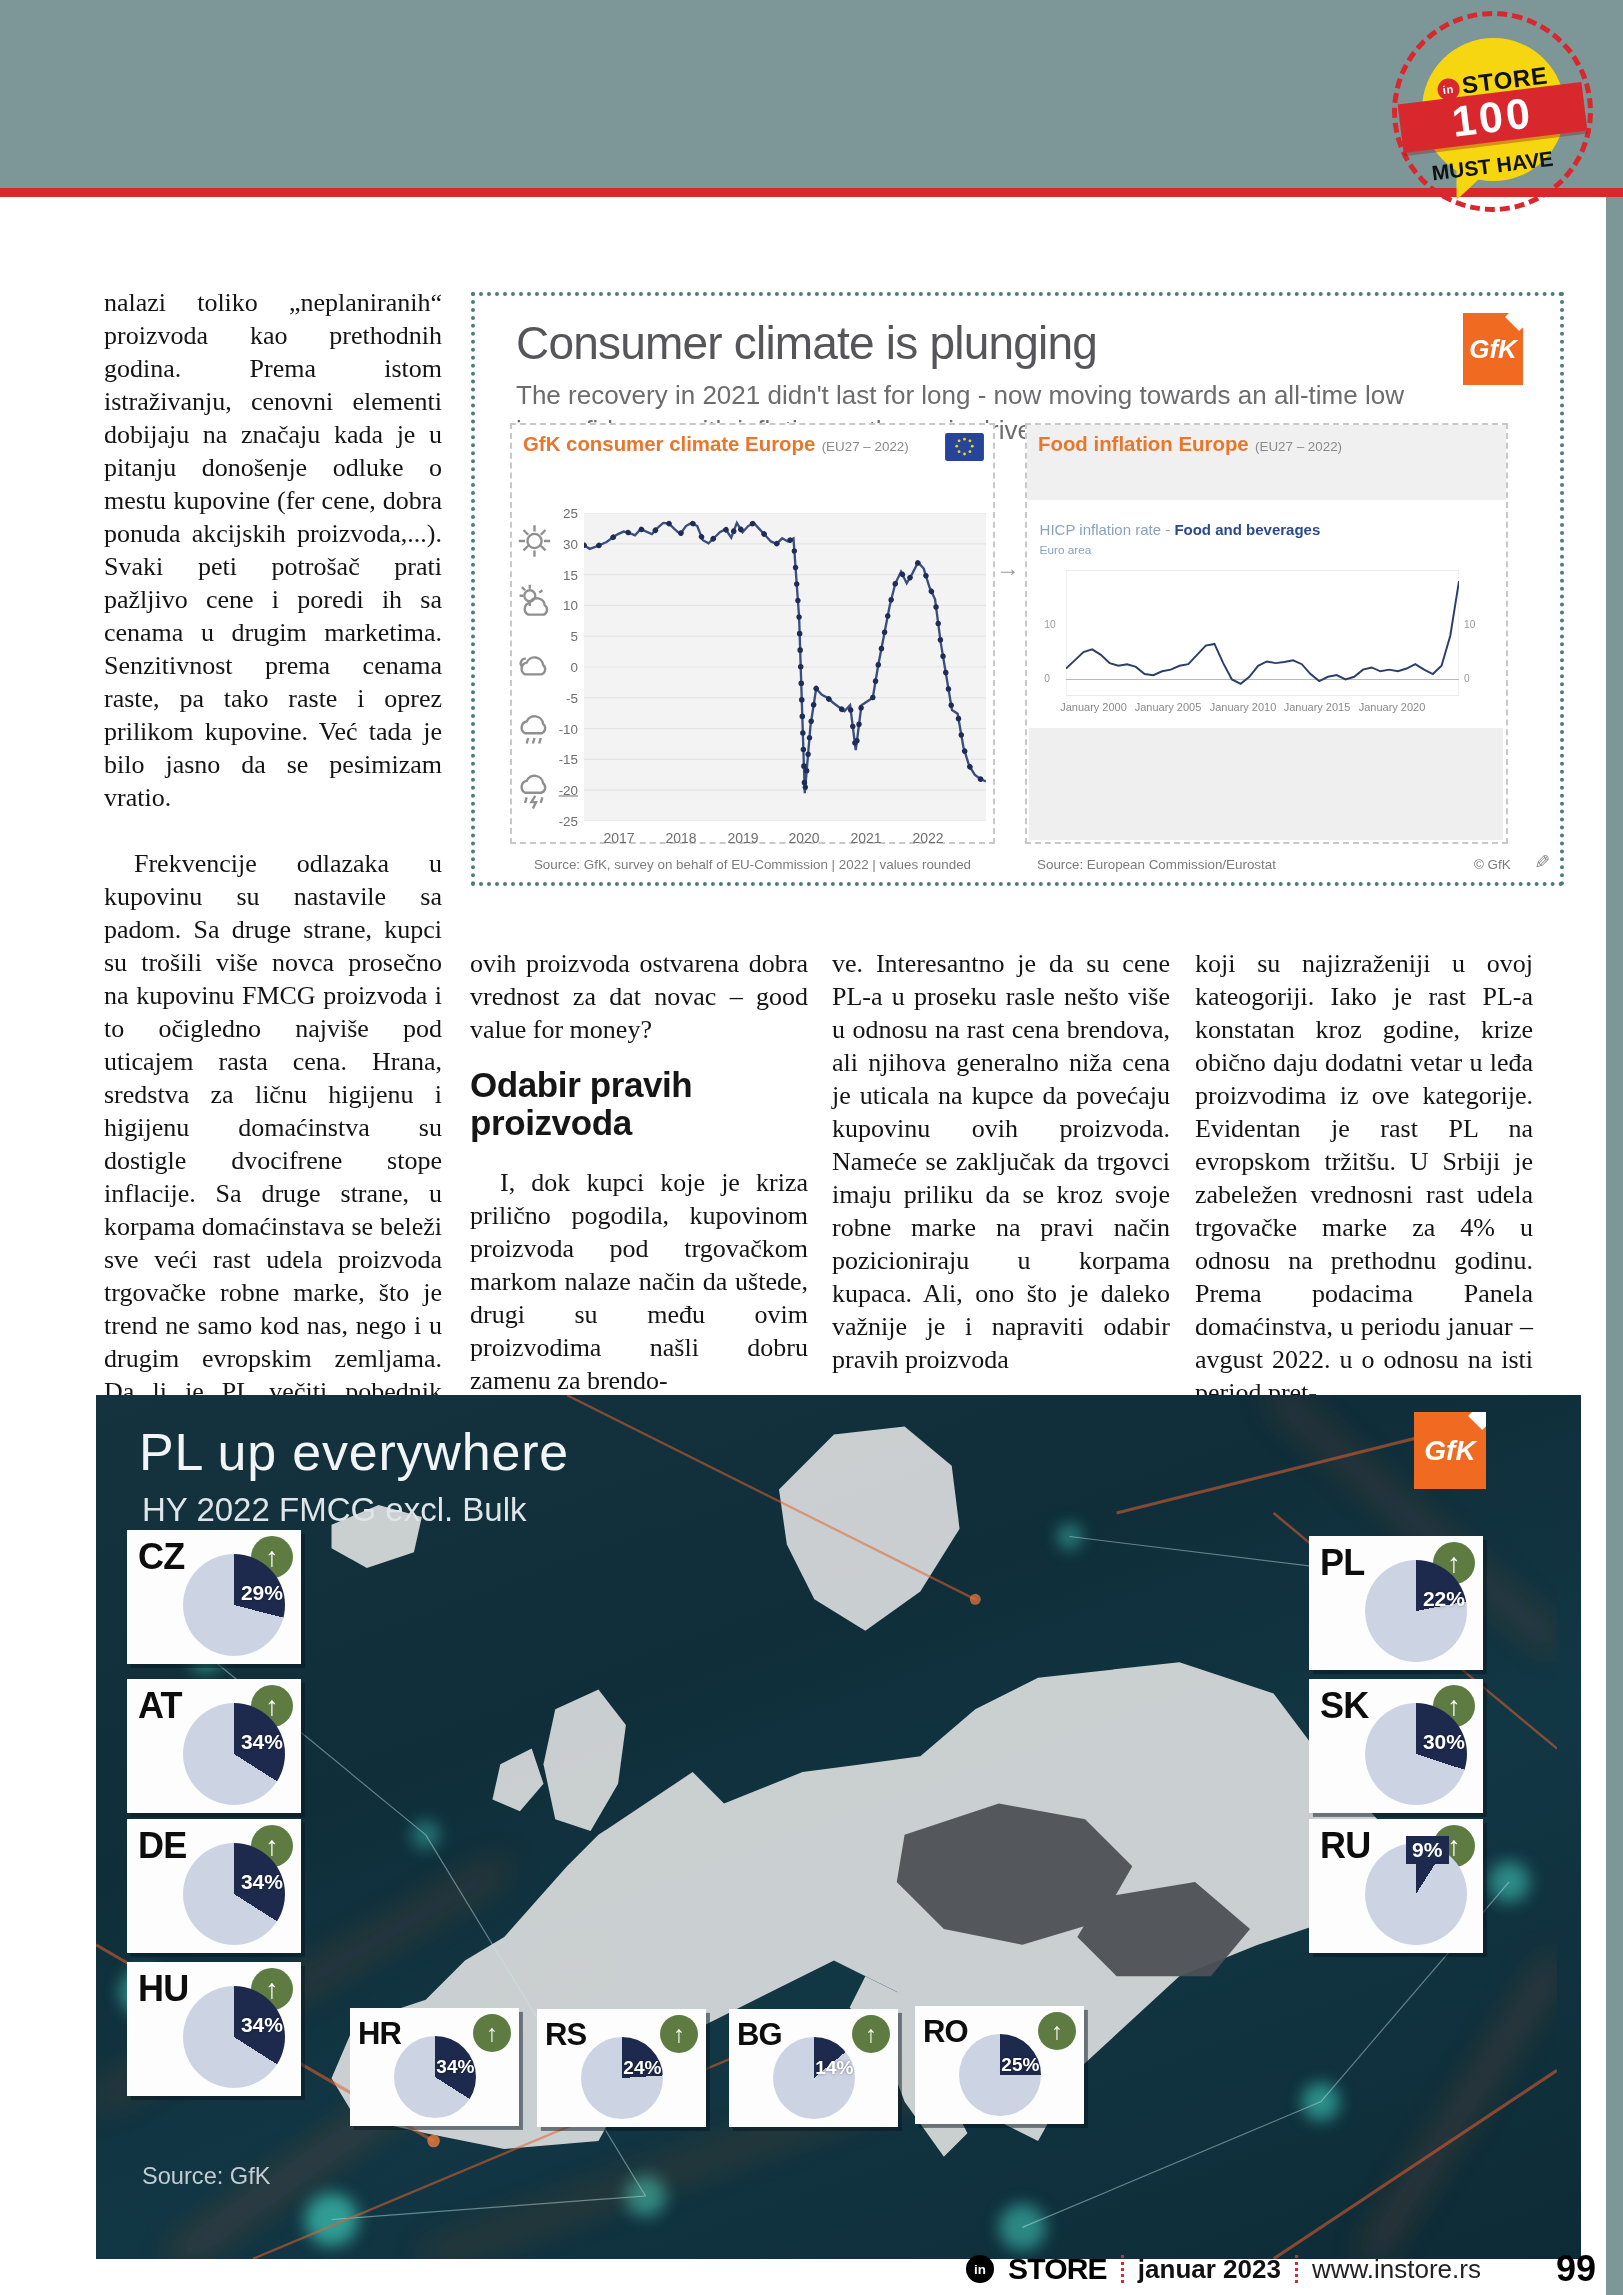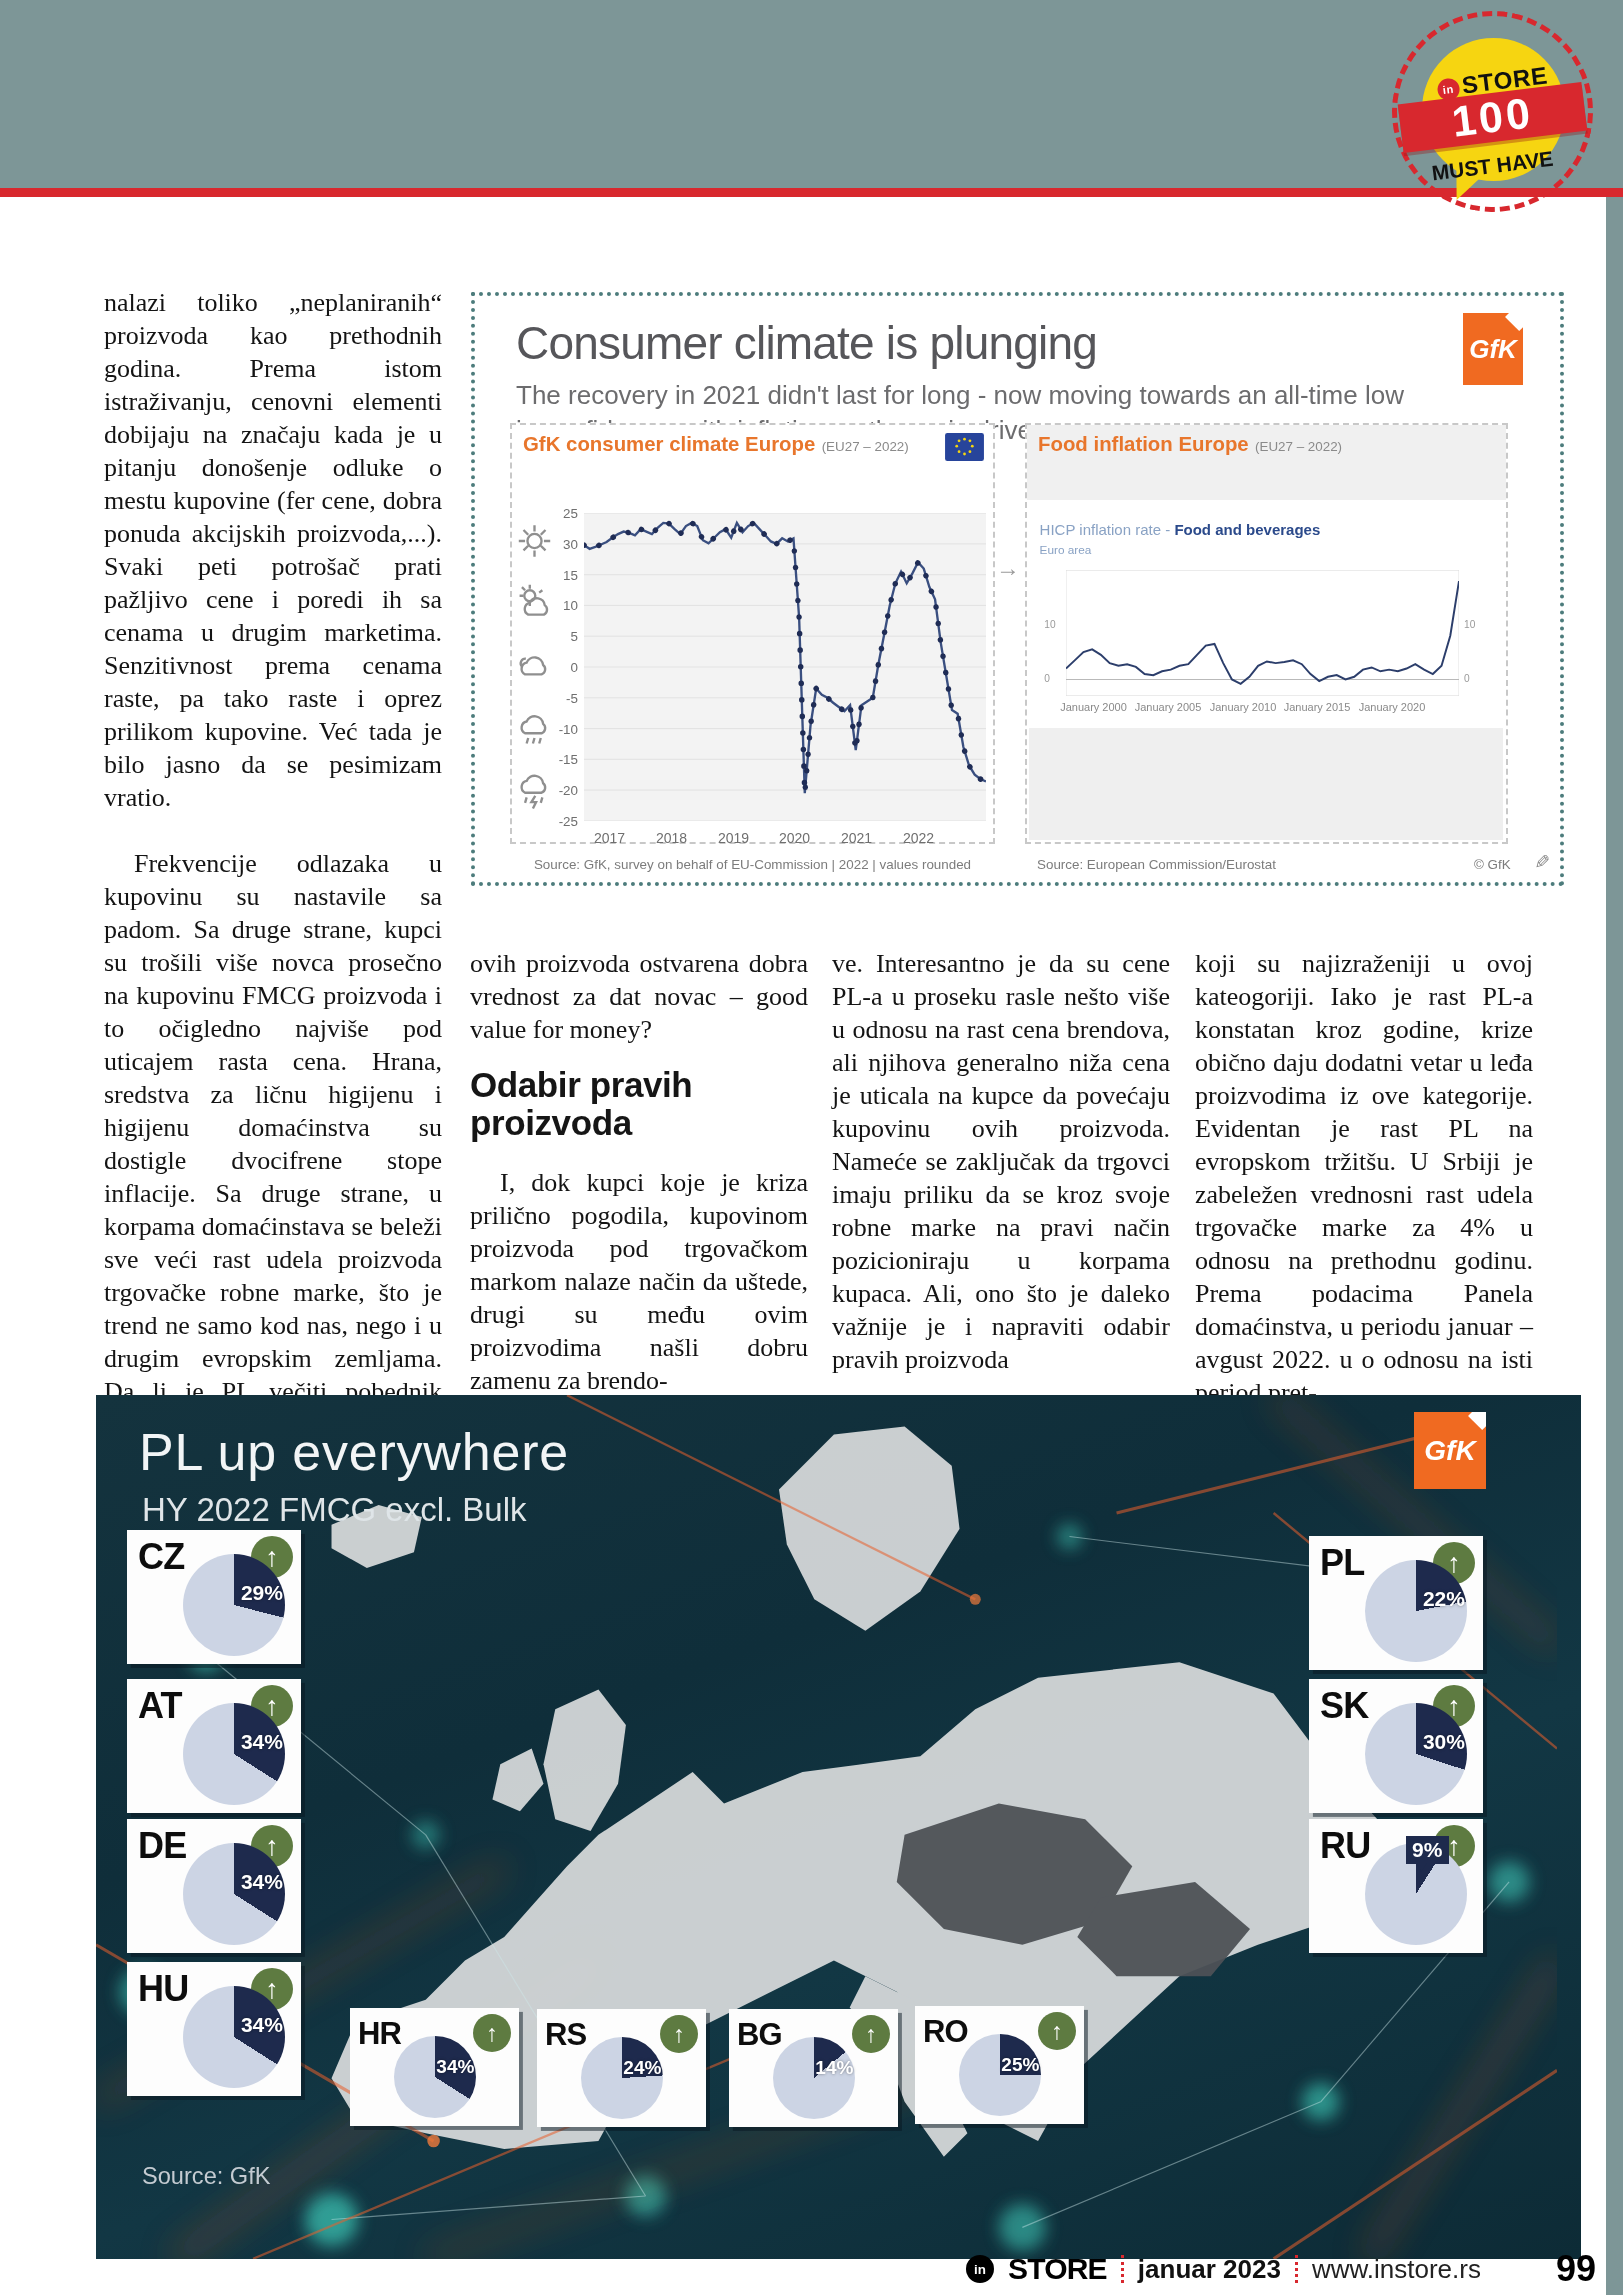--- a/index.html
+++ b/index.html
@@ -52,21 +52,21 @@
   .panel-title{position:absolute;left:11px;top:7.9px;font-size:20.4px;color:#e8762c;font-weight:700;}
   .panel-title .paren{font-size:13.4px;color:#8a8a8a;font-weight:400;margin-left:6.3px;}
 
   .eu-flag{position:absolute;right:9.4px;top:7.9px;width:39px;height:28px;}
   .cc-icons{position:absolute;left:4.7px;width:35px;}
   .cc-icon{position:absolute;left:0;width:35px;height:44px;}
   .cc-ylabels{position:absolute;left:39px;top:88px;width:27px;height:308px;}
   .cc-ylabel{position:absolute;right:0;transform:translateY(-50%);font-size:13.4px;color:#6f6f6f;}
   .cc-plot{position:absolute;left:72px;top:88px;}
   .cc-xlabels{position:absolute;left:72px;top:405px;width:402px;height:20.4px;}
-  .cc-xlabel{position:absolute;width:50px;margin-left:-25px;text-align:left;font-size:14px;color:#6f6f6f;}
+  .cc-xlabel{position:absolute;width:50px;margin-left:-25px;text-align:center;font-size:14px;color:#6f6f6f;}
 
   .fi-titleband{position:absolute;left:0;top:0;width:100%;height:75px;background:#f0f0f0;}
   .fi-legend{position:absolute;left:12.6px;top:96px;font-size:15px;color:#89a2c4;}
   .fi-legend b{color:#2b4a8b;}
   .fi-legend-sub{position:absolute;left:12.6px;top:118px;font-size:11.8px;color:#89a2c4;}
   .fi-plot{position:absolute;left:39px;top:145px;}
   .fi-xlabels{position:absolute;left:39px;top:276px;width:393px;height:17.3px;}
   .fi-xlabel{position:absolute;width:86px;margin-left:-43px;text-align:center;font-size:11px;color:#8a8a8a;}
   .fi-ticks{position:absolute;inset:0;pointer-events:none;}
   .fi-ylabel{position:absolute;font-size:10.2px;color:#9a9a9a;}
@@ -206,21 +206,21 @@
       <div class="cc-ylabels">
           <div class="cc-ylabel" style="top: 0%;">25</div>
           <div class="cc-ylabel" style="top: 10%;">30</div>
           <div class="cc-ylabel" style="top: 20%;">15</div>
           <div class="cc-ylabel" style="top: 30%;">10</div>
           <div class="cc-ylabel" style="top: 40%;">5</div>
           <div class="cc-ylabel" style="top: 50%;">0</div>
           <div class="cc-ylabel" style="top: 60%;">-5</div>
           <div class="cc-ylabel" style="top: 70%;">-10</div>
           <div class="cc-ylabel" style="top: 80%;">-15</div>
-          <div class="cc-ylabel" style="top: 90%;">-20</div>
+          <div class="cc-ylabel" style="top: 90%; text-decoration: underline;">-20</div>
           <div class="cc-ylabel" style="top: 100%;">-25</div>
         </div>
 
       <svg class="cc-plot" width="402" height="308" viewBox="0 0 512 392">
         <rect x="0" y="0" width="512" height="392" fill="#f3f3f3"></rect>
         <g class="grid" stroke="#dedede" stroke-width="1">
             <line x1="0" x2="512" y1="0" y2="0"></line>
             <line x1="0" x2="512" y1="39.19999999999999" y2="39.19999999999999"></line>
             <line x1="0" x2="512" y1="78.39999999999998" y2="78.39999999999998"></line>
             <line x1="0" x2="512" y1="117.60000000000002" y2="117.60000000000002"></line>

